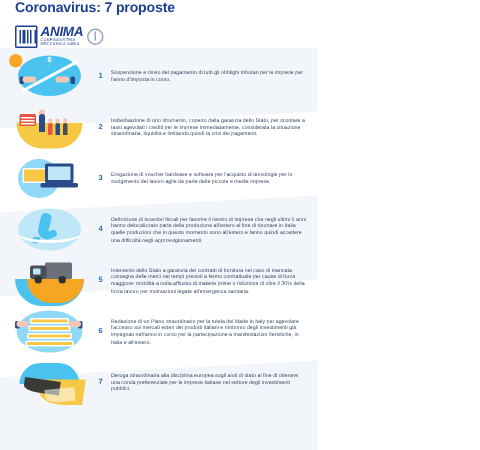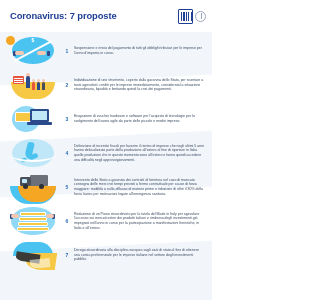--- a/index.html
+++ b/index.html
@@ -8,23 +8,24 @@
     background: #ffffff;
     font-family: "Liberation Sans", sans-serif;
     overflow: hidden;
   }
   .page { position: relative; width: 212px; height: 300px; background: #ffffff; }
 
   
   .header {
     position: relative;
     height: 32px;
-    display: flex; align-items: center;
+    display: flex; align-items: flex-start;
     padding: 0 6px 0 10px;
     background: #ffffff;
+    flex-direction: column;
   }
   .title-block { flex: 1 1 auto; }
   .title-line {
     color: #1f3f94;
     font-weight: bold;
     font-size: 9.4px;
     line-height: 10.6px;
     letter-spacing: -0.1px;
     white-space: nowrap;
   }
@@ -285,20 +286,25 @@
     <div class="title-block">
       <div class="title-line">Coronavirus: 7 proposte</div>
     </div>
     <div class="logo-block">
       <div class="logo-mark">
         <i style="left:2px"></i>
           <i style="left:4.4px"></i>
           <i style="left:6.8px"></i>
           <i style="left:9.2px"></i>
           <i style="left:11.6px"></i>
+      </div>
+      <div class="logo-words">
+        <span class="logo-name">ANIMA</span>
+        <span class="logo-sub">CONFINDUSTRIA</span>
+        <span class="logo-sub">MECCANICA VARIA</span>
       </div>
       <div class="logo-round"></div>
     </div>
   </div>
 
   <div class="bands">
     <div class="band" style="top:-6px;  transform:rotate(-3deg);"></div>
     <div class="band alt" style="top:48px; transform:rotate(-3deg);"></div>
     <div class="band" style="top:104px; transform:rotate(-3deg);"></div>
     <div class="band alt" style="top:160px; transform:rotate(-3deg);"></div>

